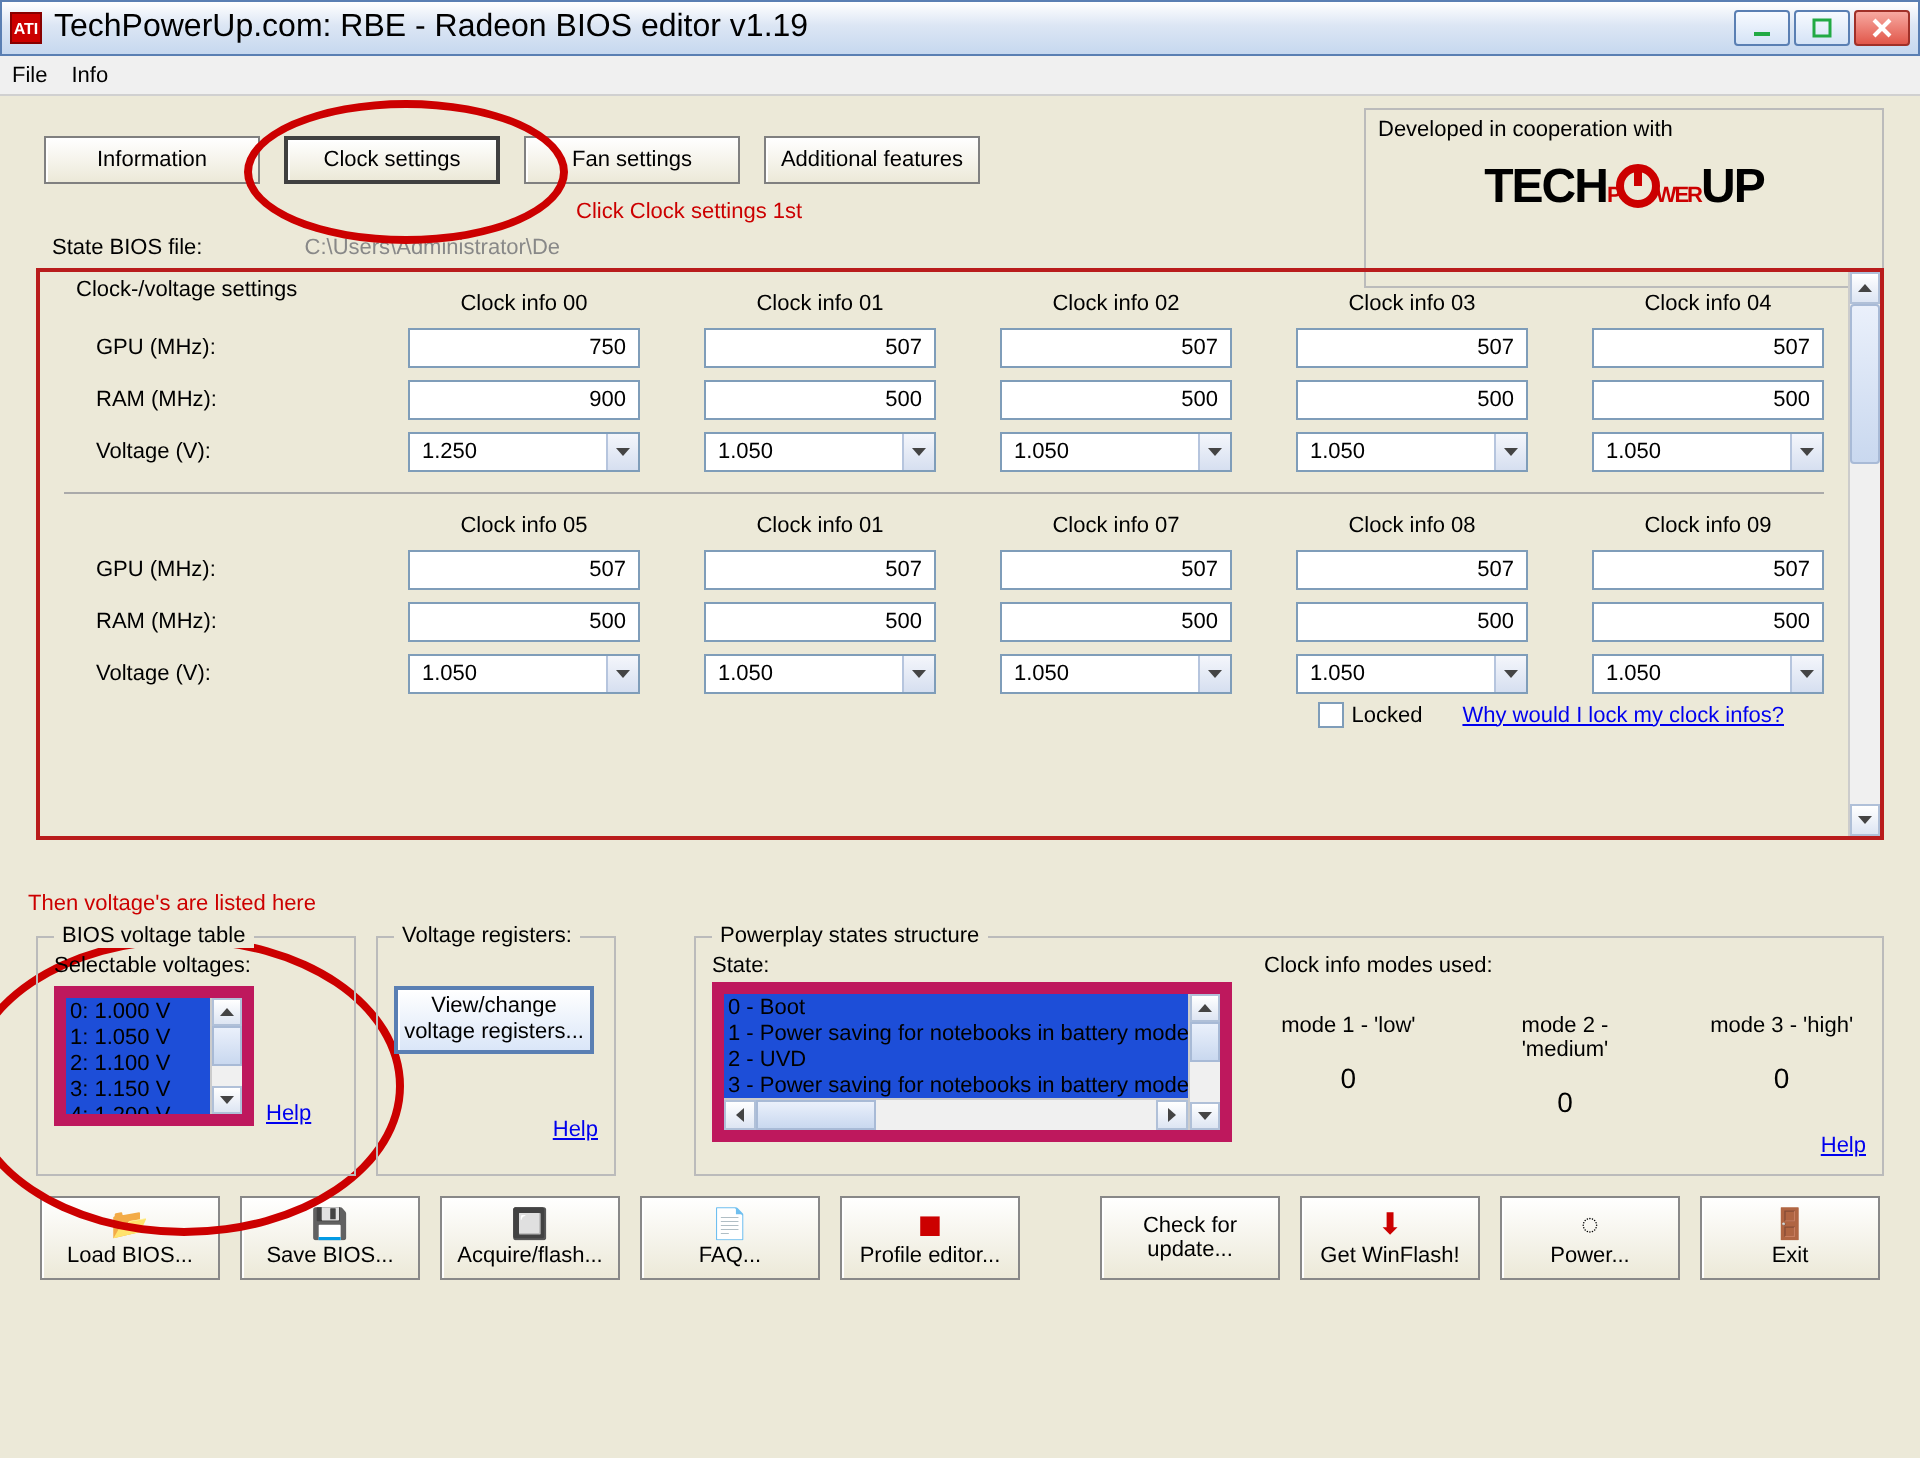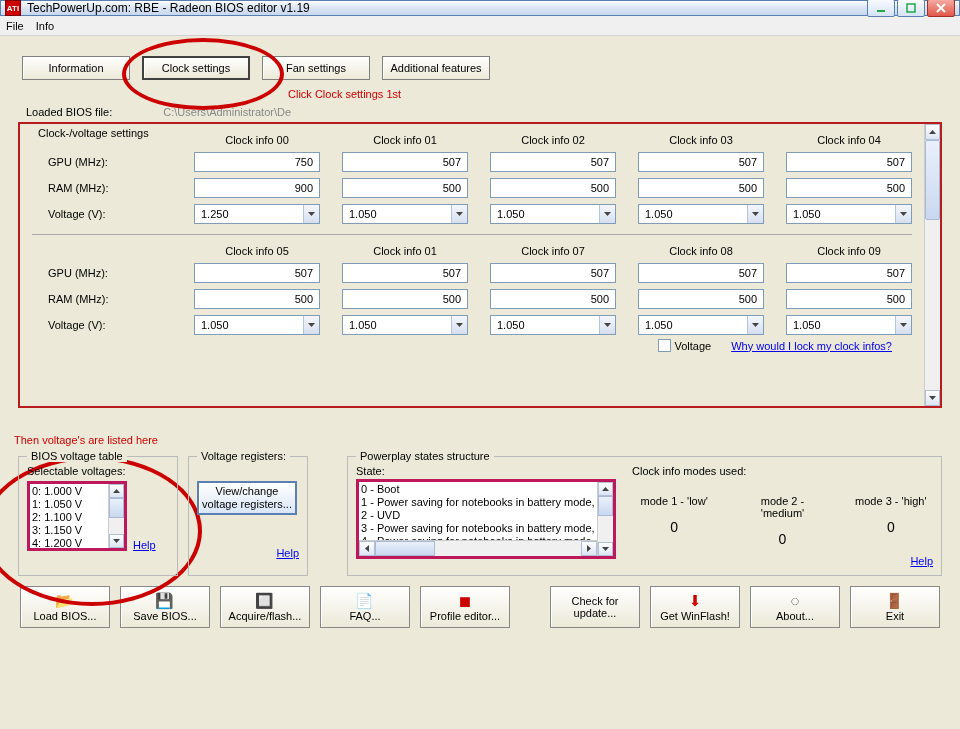--- a/index.html
+++ b/index.html
@@ -1,21 +1,21 @@
 <!DOCTYPE html>
 <html><head>
 <meta charset="utf-8">
 <style>
 * { box-sizing: border-box; margin: 0; padding: 0; font-family: Tahoma, sans-serif; font-size: 11px; }
 body { background: #ece9d8; width: 960px; height: 729px; overflow: hidden; }
 
 
-.titlebar { height: 16px; background: linear-gradient(#fff, #dce6f4 45%, #c6d8ef); border: 1px solid #5a7fb3; display: flex; align-items: center; padding: 0 4px; }
+.titlebar { height: 28px; background: linear-gradient(#fff, #dce6f4 45%, #c6d8ef); border: 1px solid #5a7fb3; display: flex; align-items: center; padding: 0 4px; }
 .titlebar .appicon { width: 16px; height: 16px; background: #c00; margin-right: 6px; display: flex; align-items: center; justify-content: center; color: #fff; font-size: 8px; font-weight: bold; border: 1px solid #800; }
-.titlebar .title { flex: 1; color: #000; font-size: 12px; }
+.titlebar .title { flex: 1; color: #000; font-size: 16px; }
 .winbtn { width: 28px; height: 18px; margin-left: 2px; border: 1px solid #5a7fb3; background: linear-gradient(#f7faff,#d5e3f6); display: flex; align-items: center; justify-content: center; border-radius: 2px; }
 .winbtn.close { background: linear-gradient(#f7a9a1,#e1574a); border-color: #a03028; }
 .winbtn svg { width: 10px; height: 10px; }
 
 
 .menubar { height: 20px; background: #f0f0f0; display: flex; align-items: center; padding: 0 6px; gap: 12px; border-bottom: 1px solid #d0d0d0; }
 .menubar span { text-decoration: underline; text-decoration-color: transparent; }
 .menubar .menuitem { cursor: default; }
 
 
@@ -36,21 +36,21 @@
 
 
 .loadedrow { margin-top: 26px; margin-left: 16px; font-size: 11px; }
 .loadedrow .path { color: #888; margin-left: 48px; }
 
 
 .group { border: 1px solid #bbb; border-radius: 2px; margin: 6px 10px; padding: 10px 10px 8px 10px; position: relative; }
 .group > .legend { position: absolute; top: -7px; left: 8px; background: #ece9d8; padding: 0 4px; font-size: 11px; }
 
 
-.clockgrid { display: grid; grid-template-columns: 140px repeat(5, 1fr); gap: 6px 22px; align-items: center; }
+.clockgrid { display: grid; grid-template-columns: 140px repeat(5, 1fr); gap: 6px 32px; align-items: center; }
 .colhead { text-align: center; font-size: 11px; }
 .rowlab { font-size: 11px; padding-left: 16px; }
 .txtbox { height: 20px; border: 1px solid #7f9db9; background: #fff; text-align: right; padding: 0 6px; display: flex; align-items: center; justify-content: flex-end; }
 .combo { height: 20px; border: 1px solid #7f9db9; background: #fff; display: flex; align-items: center; padding: 0 0 0 6px; position: relative; }
 .combo .arrow { position: absolute; right: 0; top: 0; bottom: 0; width: 16px; background: linear-gradient(#f4f6fb,#d6dff0); border-left: 1px solid #b6c5de; display: flex; align-items: center; justify-content: center; }
 .combo .arrow svg { width: 7px; height: 4px; }
 hr.sep { margin: 10px 0; border: none; border-top: 1px solid #aaa; }
 
 
 .lockedrow { display: flex; justify-content: flex-end; align-items: center; gap: 20px; padding: 4px 20px 0 0; }
@@ -62,21 +62,21 @@
 .scrollwrap .inner { flex: 1; padding: 2px 6px; }
 .scrollbar { width: 16px; background: #f0f0f0; border-left: 1px solid #ccc; display: flex; flex-direction: column; }
 .scrollbar .btn { height: 16px; background: linear-gradient(#fff,#dde5f3); border: 1px solid #b0c0d8; display: flex; align-items: center; justify-content: center; }
 .scrollbar .thumb { flex: 0 0 80px; margin: 0; background: linear-gradient(#eaf0fb,#c9d8ef); border: 1px solid #a8bad6; border-radius: 2px; }
 .scrollbar .track { flex: 1; }
 
 
 .bottomrow { display: flex; gap: 10px; margin: 6px 8px 0 8px; }
 .smallgroup { border: 1px solid #bbb; padding: 8px 8px 6px 8px; position: relative; }
 .smallgroup .legend { position: absolute; top: -7px; left: 8px; background: #ece9d8; padding: 0 4px; }
-.listbox { border: 3px solid #be185d; background: #ffffff; overflow: hidden; position: relative; }
+.listbox { border: 6px solid #be185d; background: #1d4ed8; overflow: hidden; position: relative; }
 .listbox .items { padding: 1px 2px; }
 .listbox .items div { white-space: nowrap; font-size: 11px; line-height: 13px; }
 .miniscroll { position: absolute; right: 0; top: 0; bottom: 0; width: 16px; background: #f0f0f0; border-left: 1px solid #ccc; display: flex; flex-direction: column; }
 .miniscroll .mbtn { height: 14px; background: linear-gradient(#fff,#dde5f3); border: 1px solid #b0c0d8; display:flex; align-items:center; justify-content:center; }
 .miniscroll .mtrack { flex: 1; }
 .miniscroll .mthumb { height: 20px; background: linear-gradient(#eaf0fb,#c9d8ef); border: 1px solid #a8bad6; }
 
 .btn3d { border: 1px solid #888; background: linear-gradient(#fff,#ece9d8); box-shadow: 1px 1px 0 #fff inset; display: flex; align-items: center; justify-content: center; text-align: center; padding: 2px 6px; }
 
 
@@ -124,35 +124,41 @@
     </div>
 </div>
 
 <div class="menubar">
   <span class="menuitem">File</span>
   <span class="menuitem">Info</span>
 </div>
 
 <div class="client">
 
+  <div class="devbox">
+    <div class="lab">Developed in cooperation with</div>
+    <div class="logo">
+      TECH<span class="pw">P</span><span class="ring"></span><span class="pw">WER</span>UP
+    </div>
+  </div>
 
   <div class="tabsrow">
     <div class="tabbtn">Information</div>
     <div class="tabbtn active">Clock settings</div>
     <div class="tabbtn">Fan settings</div>
     <div class="tabbtn">Additional features</div>
   </div>
 
   <div class="anno-circle" style="left:122px; top:2px; width:162px; height:72px;"></div>
   <div class="anno-text" style="left:288px; top:52px;">Click Clock settings 1st</div>
   <div class="anno-text" style="left:14px; top:398px;">Then voltage's are listed here</div>
   <div class="anno-circle" style="left:-18px; top:420px; width:220px; height:150px;"></div>
 
   <div class="loadedrow">
-    <span>Loaded BIOS file:</span>
+    <span>State BIOS file:</span>
     <span class="path">C:\Users\Administrator\De</span>
   </div>
 
   <div class="scrollwrap">
     <div class="inner">
       <div class="group" style="border:none; margin:0; padding:0 6px 4px 6px;">
         <div class="legend">Clock-/voltage settings</div>
 
         <div class="clockgrid" style="margin-top:8px">
           <div></div>
@@ -282,21 +288,21 @@
                 <svg viewBox="0 0 7 4">
                   <polygon points="0,0 7,0 3.5,4" fill="#444"></polygon>
                 </svg>
               </span>
             </div>
         </div>
 
         <div class="lockedrow">
           <div style="display:flex;align-items:center;gap:4px">
             <div class="chk"></div>
-            <span>Voltage</span>
+            <span>Locked</span>
           </div>
           <a class="link">Why would I lock my clock infos?</a>
         </div>
       </div>
     </div>
     <div class="scrollbar">
       <div class="btn">
           <svg width="7" height="4" viewBox="0 0 7 4">
             <polygon points="3.5,0 7,4 0,4" fill="#444"></polygon>
           </svg>
@@ -440,21 +446,21 @@
     <div class="spacer"></div>
     <div class="bigbtn">
         <span style="text-align:center;line-height:12px">Check for update...</span>
       </div>
     <div class="bigbtn">
         <span class="ic" style="color:#c00">⬇</span>
         <span>Get WinFlash!</span>
       </div>
     <div class="bigbtn">
         <span class="ic">◌</span>
-        <span>About...</span>
+        <span>Power...</span>
       </div>
     <div class="bigbtn">
         <span class="ic">🚪</span>
         <span>Exit</span>
       </div>
   </div>
 
 </div>
 
 </body></html>

